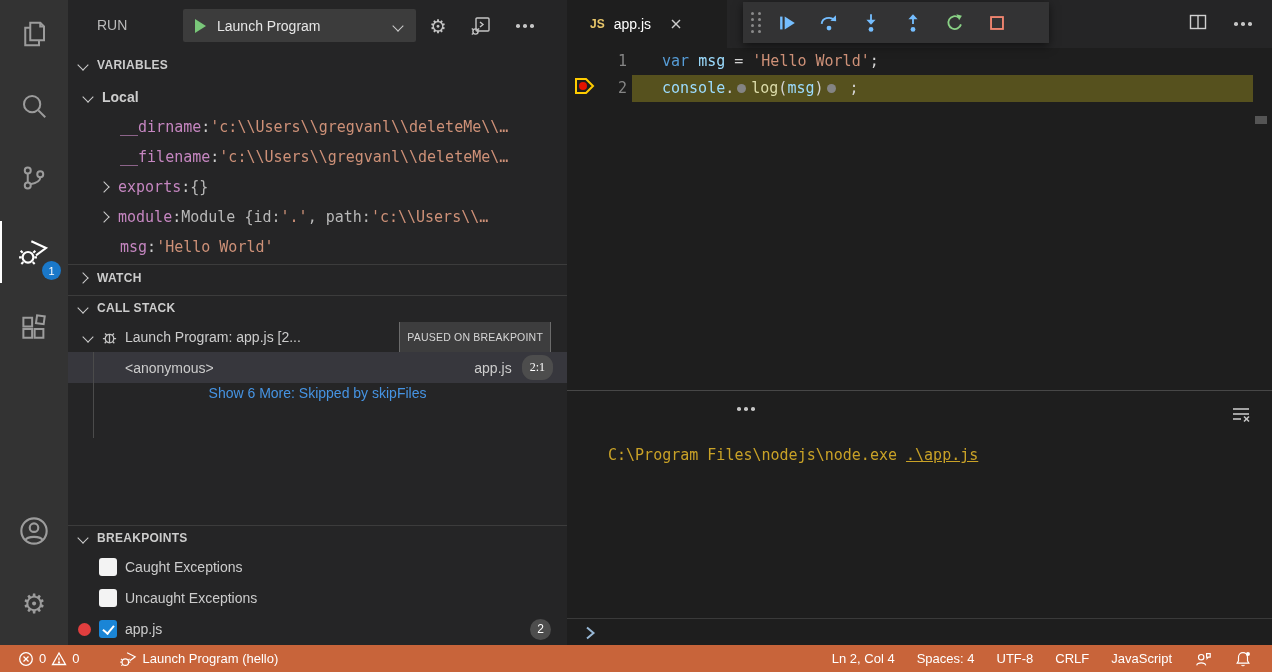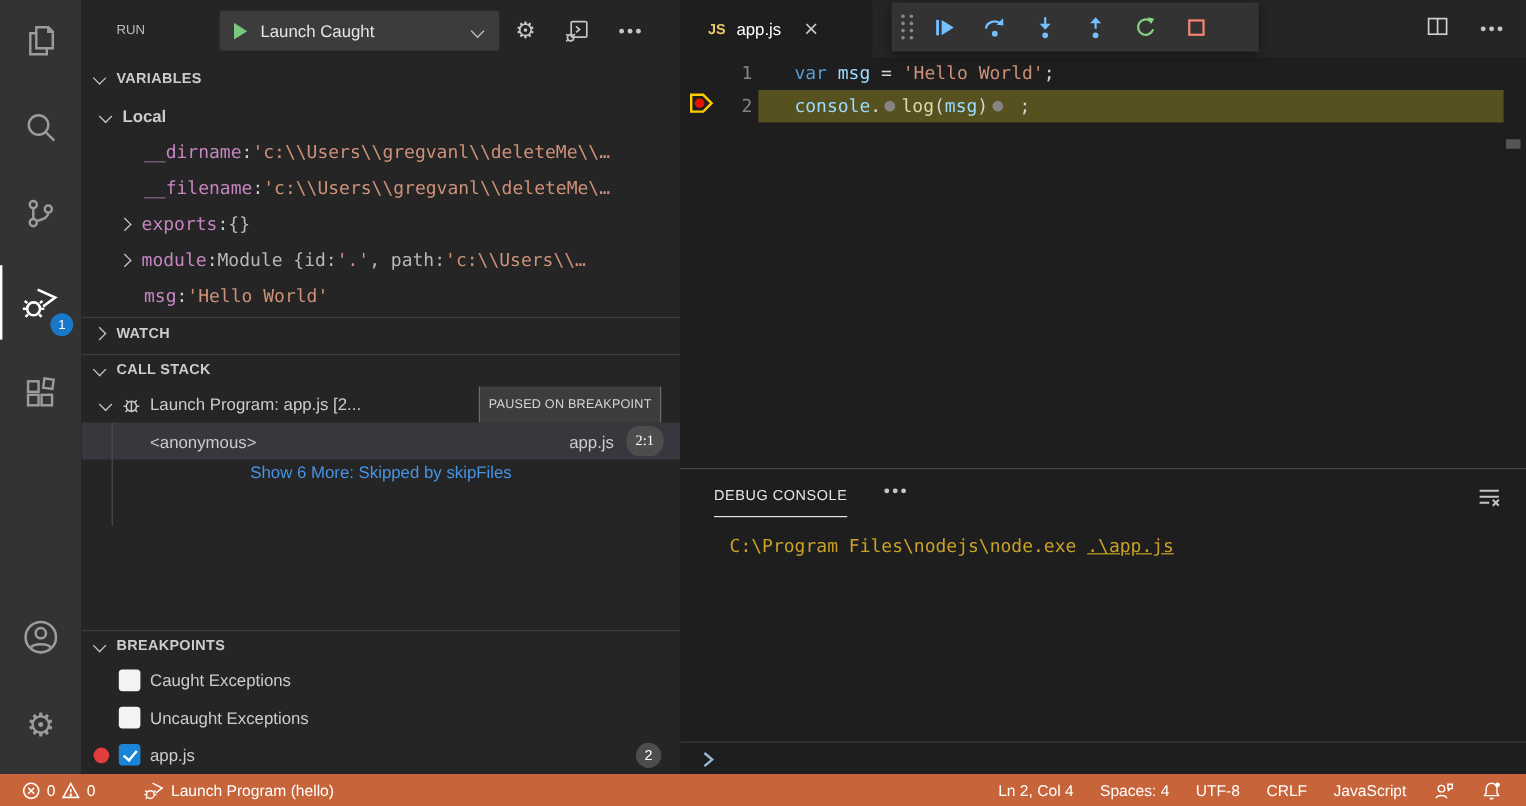--- a/index.html
+++ b/index.html
@@ -14,21 +14,21 @@
   .ab-item svg{stroke:#9c9c9c;fill:none;stroke-width:1.6;}
   .ab-item.active svg{stroke:#ffffff;}
   .ab-active-bar{position:absolute;left:0;top:221px;width:2px;height:62px;background:#ffffff;}
   .ab-badge{position:absolute;right:7px;bottom:3px;width:19px;height:19px;border-radius:50%;
             background:#1a78c9;color:#fff;font-size:11px;display:flex;align-items:center;justify-content:center;}
   .gear-glyph{font-size:27px;color:#9c9c9c;line-height:1;}
 
   
   .sidebar{position:absolute;left:68px;top:0;width:499px;height:645px;background:#252526;overflow:hidden;}
   .run-header{position:absolute;left:0;top:0;width:100%;height:50px;display:flex;align-items:center;}
-  .run-title{position:absolute;left:29px;font-size:11px;color:#bbbbbb;}
+  .run-title{position:absolute;left:29px;font-size:14px;color:#bbbbbb;}
   .cfg-dd{position:absolute;left:115px;top:9px;width:233px;height:33px;background:#3c3c3c;border-radius:2px;
           display:flex;align-items:center;cursor:pointer;}
   .cfg-dd .play{width:0;height:0;border-left:11px solid #79c779;border-top:7px solid transparent;border-bottom:7px solid transparent;margin-left:12px;}
   .cfg-dd .lbl{margin-left:11px;font-size:14px;color:#e6e6e6;}
   .chev{display:inline-block;width:8px;height:8px;border-right:1.6px solid #cccccc;border-bottom:1.6px solid #cccccc;}
   .chev.down{transform:rotate(45deg);}
   .chev.right{transform:rotate(-45deg);}
   .cfg-dd .chev{position:absolute;right:14px;top:13px;}
   .hdr-ico{position:absolute;top:12px;width:28px;height:28px;display:flex;align-items:center;justify-content:center;cursor:pointer;}
   .dots3{display:flex;gap:3.5px;}
@@ -160,21 +160,21 @@
     <div class="ab-item" style="top:578px">
       <span class="gear-glyph">⚙</span>
     </div>
   </div>
 
   <div class="sidebar">
     <div class="run-header">
       <span class="run-title">RUN</span>
       <div class="cfg-dd">
         <span class="play"></span>
-        <span class="lbl">Launch Caught</span>
+        <span class="lbl">Launch Program</span>
         <span class="chev down"></span>
       </div>
       <div class="hdr-ico" style="left:356px">
         <span style="font-size:19px;color:#c5c5c5;line-height:1">⚙</span>
       </div>
       <div class="hdr-ico" style="left:399px">
         <svg width="22" height="22" viewBox="0 0 22 22" fill="none" stroke="#c5c5c5" stroke-width="1.4">
           <rect x="6" y="3" width="13" height="13" rx="1"></rect>
             <path d="M10 7 l3 2.5 -3 2.5"></path>
           <circle cx="5.5" cy="16.5" r="2.6"></circle>
@@ -366,23 +366,20 @@
       <span class="dt-btn">
         <svg width="22" height="22" viewBox="0 0 24 24" fill="none">
           <rect x="5.5" y="5.5" width="13" height="13" stroke="#f48771" stroke-width="2"></rect>
         </svg>
       </span>
     </div>
   </div>
 
   <div class="panel">
     <div class="panel-hdr">
-      <div class="panel-tab">
-        <span>DEBUG CONSOLE</span>
-      </div>
       <span class="panel-more">
         <span class="dots3">
             <i></i>
             <i></i>
             <i></i>
           </span>
       </span>
       <span class="clear-ico">
         <svg width="22" height="22" viewBox="0 0 22 22" stroke="#c5c5c5" stroke-width="1.6">
           <line x1="3" y1="6" x2="19" y2="6"></line>

